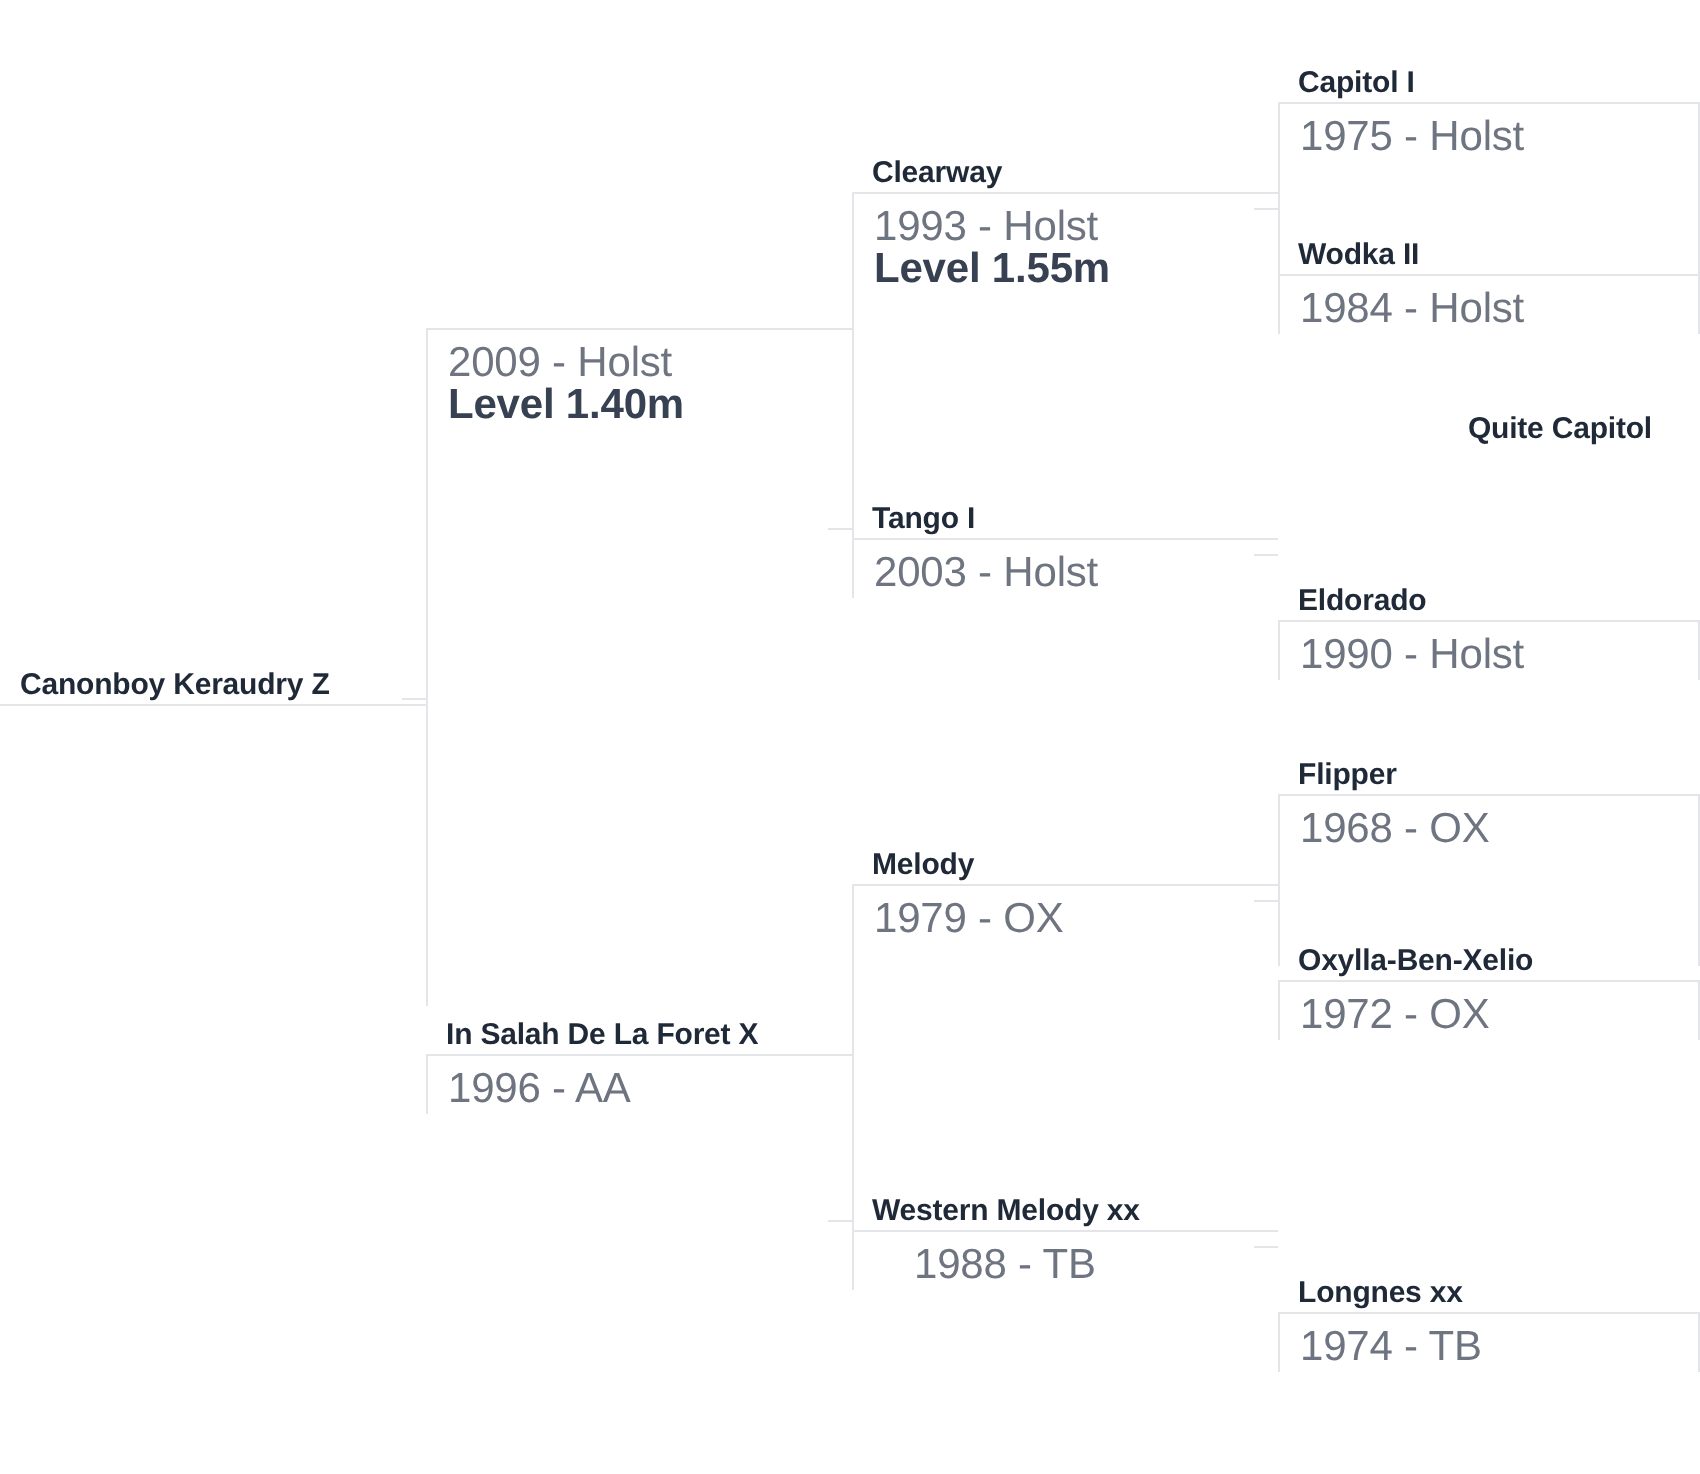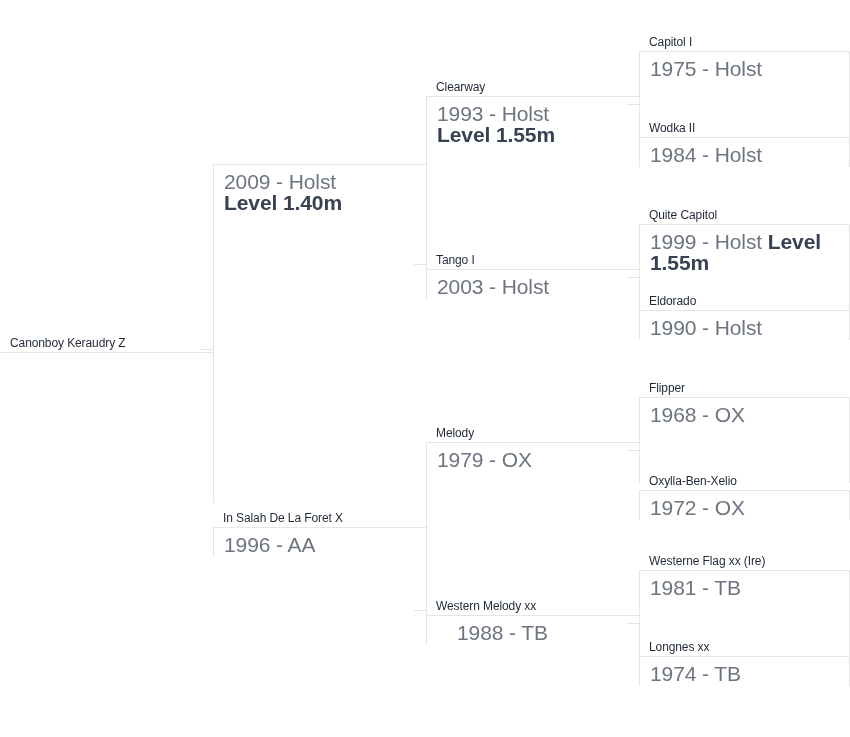--- a/index.html
+++ b/index.html
@@ -22,23 +22,23 @@
     width: 850px;
     height: 737px;
   }
 
   
   .node {
     position: absolute;
     box-sizing: border-box;
   }
   .node-name {
-    font-weight: normal;
+    font-weight: bold;
     color: #1f2937;
-    font-size: 12px;
+    font-size: 15px;
     line-height: 18px;
     letter-spacing: -0.1px;
     white-space: nowrap;
   }
   .node-body {
     box-sizing: border-box;
     border-top: 1px solid #e3e5e9;
     border-left: 1px solid #e3e5e9;
     padding: 6px 0 0 10px;
   }
@@ -136,27 +136,22 @@
   </div>
 
   <div class="node" style="left:639px; top:119px; width:211px;">
     <div class="node-name name-pad">Wodka II</div>
     <div class="node-body with-right" style="height:30px; width:211px;">
       <div class="detail">1984 - Holst</div>
     </div>
   </div>
 
   <div class="stub" style="left:627px; top:277px; width:12px;"></div>
-  <div class="node" style="left:639px; top:206px; width:187px;">
+  <div class="node" style="left:639px; top:206px; width:187px;text-align:right;">
     <div class="node-name name-pad">Quite Capitol</div>
-    <div class="node-body with-right" style="height:86px; width:211px;">
-      <div class="detail">
-        <span>1999 - Holst </span><span class="lvl">Level 1.55m</span>
-      </div>
-    </div>
   </div>
 
   <div class="node" style="left:639px; top:292px; width:211px;">
     <div class="node-name name-pad">Eldorado</div>
     <div class="node-body with-right" style="height:30px; width:211px;">
       <div class="detail">1990 - Holst</div>
     </div>
   </div>
 
   <div class="stub" style="left:627px; top:450px; width:12px;"></div>
@@ -168,26 +163,20 @@
   </div>
 
   <div class="node" style="left:639px; top:472px; width:234px;">
     <div class="node-name name-pad">Oxylla-Ben-Xelio</div>
     <div class="node-body with-right" style="height:30px; width:211px;">
       <div class="detail">1972 - OX</div>
     </div>
   </div>
 
   <div class="stub" style="left:627px; top:623px; width:12px;"></div>
-  <div class="node" style="left:639px; top:552px; width:211px;">
-    <div class="node-name name-pad">Westerne Flag xx (Ire)</div>
-    <div class="node-body with-right" style="height:86px; width:211px;">
-      <div class="detail">1981 - TB</div>
-    </div>
-  </div>
 
   <div class="node" style="left:639px; top:638px; width:211px;">
     <div class="node-name name-pad">Longnes xx</div>
     <div class="node-body with-right" style="height:30px; width:211px;">
       <div class="detail">1974 - TB</div>
     </div>
   </div>
 
 </div>
 

